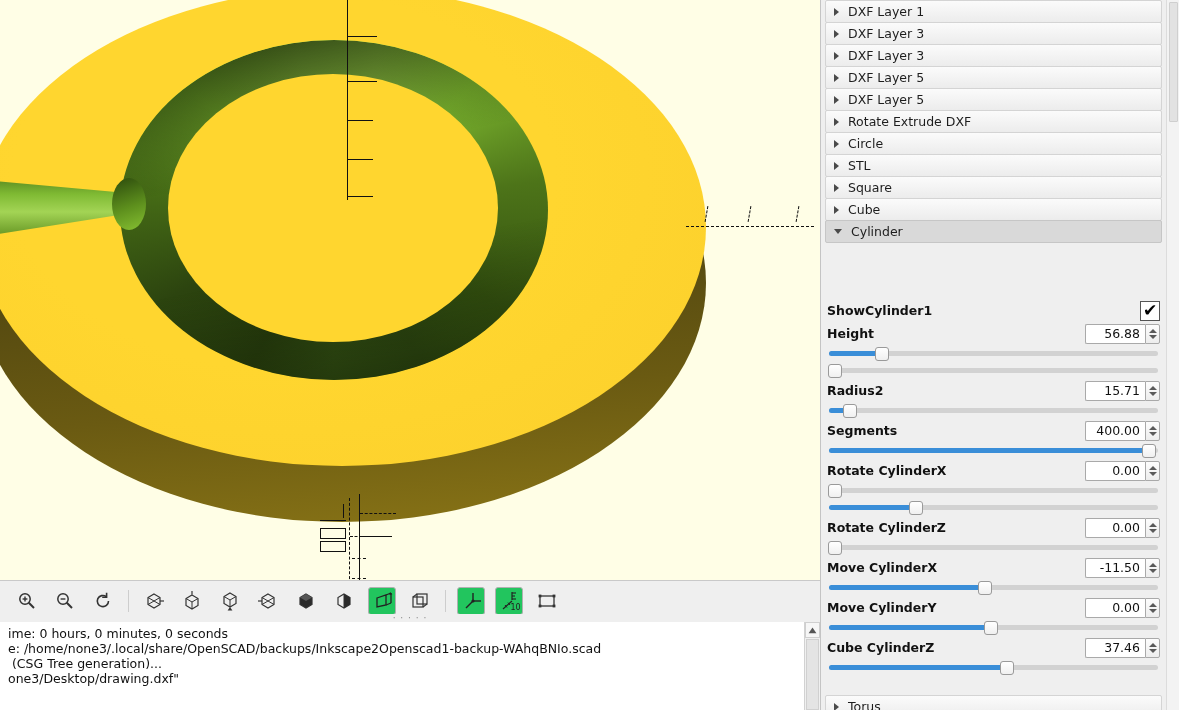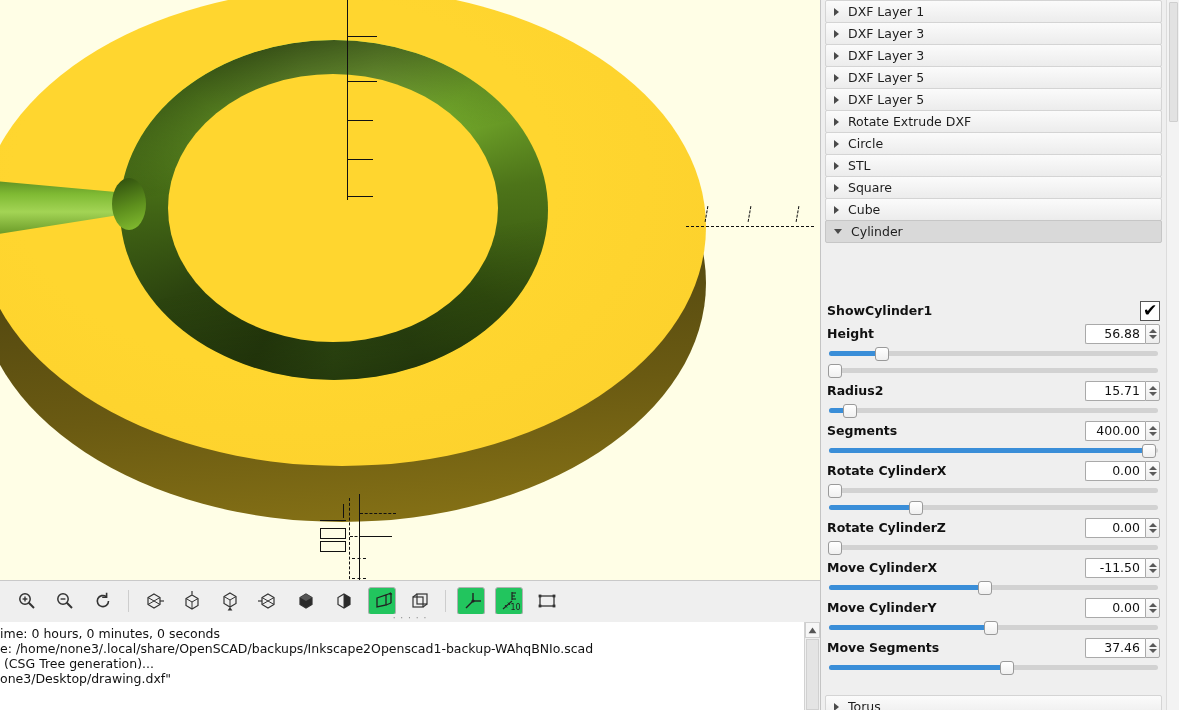--- a/index.html
+++ b/index.html
@@ -114,21 +114,21 @@
   .console-wrap { position:relative; width:820px; flex:1 1 auto; background:#ffffff; display:flex; }
   .console-grip {
     position:absolute; left:0; top:-8px; width:820px; height:8px; background:#efefef;
     display:flex; align-items:center; justify-content:center;
   }
   .grip-dots { font-size:9px; color:#8b8b8b; letter-spacing:1px; line-height:6px; }
   .console {
     flex:1 1 auto; background:#fff; padding:4px 0 0 0; overflow:hidden;
     font-family:"DejaVu Sans", sans-serif; font-size:12.5px; color:#111;
   }
-  .console div { white-space:pre; line-height:15px; padding-left:0px; }
+  .console div { white-space:pre; line-height:15px; padding-left:8px; }
   .console-sb {
     width:16px; background:#f0f0f0; border-left:1px solid #d2d2d2;
     display:flex; flex-direction:column; align-items:center;
   }
   .sb-arrow {
     width:15px; height:16px; background:#f6f6f6; border:1px solid #cfcfcf;
     display:flex; align-items:center; justify-content:center;
   }
   .sb-thumb { width:13px; flex:1 1 auto; background:#e4e4e4; border:1px solid #d0d0d0; margin-top:1px; }
 
@@ -568,21 +568,21 @@
             </span>
           </span>
         </div>
         <div class="slider">
           <span class="strack"></span>
           <span class="sfill" style="width:49%"></span>
           <span class="sthumb" style="left:calc(49% - 6px)"></span>
         </div>
 
         <div class="prow">
-          <span class="plabel">Move Segments</span>
+          <span class="plabel">Cube CylinderZ</span>
           <span class="pctrl">
             <span class="spinbox">37.46</span>
             <span class="spin-btns">
               <span class="spin-up"></span>
               <span class="spin-dn"></span>
             </span>
           </span>
         </div>
         <div class="slider">
           <span class="strack"></span>

